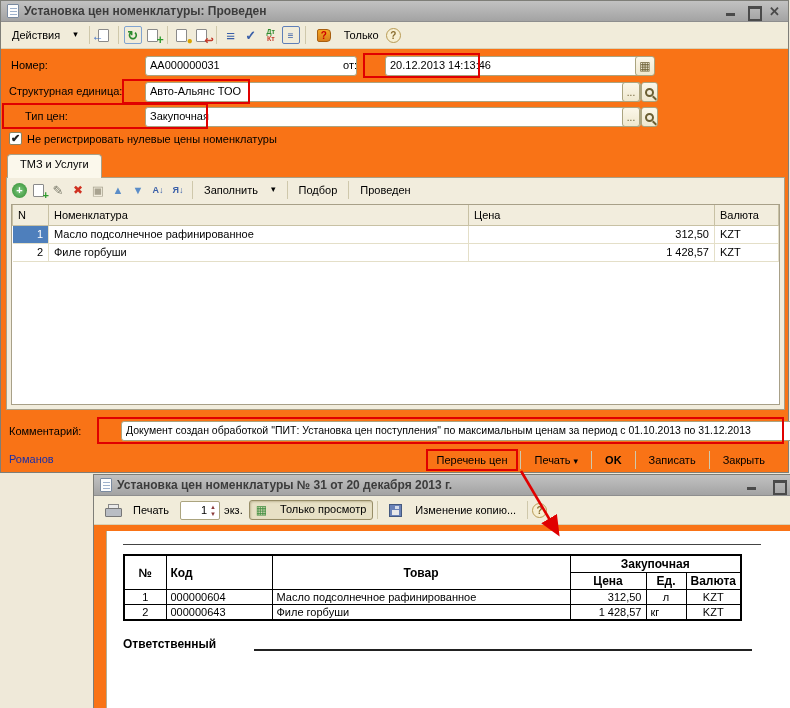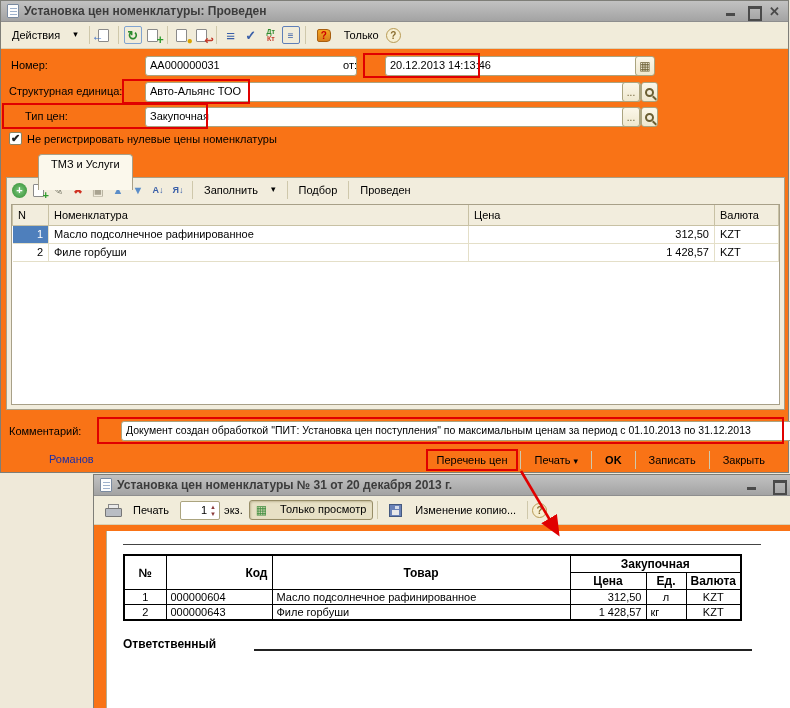--- a/index.html
+++ b/index.html
@@ -30,21 +30,21 @@
   .mini-doc { width:11px; height:13px; background:#FFF; border:1px solid #8A8A8A; border-radius:1px; position:relative; }
   .ov { position:absolute; font-weight:bold; line-height:1; }
   .lbl { white-space:nowrap; }
   .input { position:absolute; height:20px; background:#FFF; border:1px solid #ABA47F; border-radius:3px;
            padding:2px 4px; font-size:11px; white-space:nowrap; overflow:hidden;margin-left:20px; }
   .fbtn { position:absolute; height:20px; background:linear-gradient(#FBF7E9,#EFE8CF); border:1px solid #ABA47F;
           border-radius:3px; font-size:10px; color:#6B5F33; display:flex; align-items:center; justify-content:center; }
   .redbox { position:absolute; border:2px solid #E00000; pointer-events:none; z-index:50; }
   .tab { position:absolute; height:22px; padding:3px 12px 0; border:1px solid #A8A088; border-bottom:none;
          border-radius:4px 4px 0 0; font-size:11px; cursor:default; }
-  .tab.active { background:#FBF8EC; z-index:5; height:36px; font-weight:normal;margin-left:31px; }
+  .tab.active { background:#FBF8EC; z-index:5; height:24px; font-weight:normal; }
   .tab.inactive { background:#E9E3CC; top:155px; }
   .lens { width:9px; height:9px; border:2px solid #6B5F33; border-radius:50%; position:relative; }
   .lens::after { content:""; position:absolute; width:5px; height:2px; background:#6B5F33;
                  transform:rotate(45deg); left:5px; top:7px; }
   .circle-help { width:15px; height:15px; border-radius:50%; background:#F7EFD2; border:1px solid #B89B55;
                  color:#8A6D2F; font-weight:bold; font-size:10px; display:inline-flex; align-items:center; justify-content:center; }
   .book { width:14px; height:13px; background:linear-gradient(#F5A623,#D87E1A); border-radius:2px 4px 4px 2px;
           border:1px solid #A85F10; position:relative; display:inline-flex; align-items:center; justify-content:center;
           color:#C00; font-weight:bold; font-size:10px; }
   table.grid1 { border-collapse:collapse; width:100%; table-layout:fixed; background:#FFF; font-size:11px; }
@@ -66,21 +66,21 @@
   .spin .ar { position:absolute; right:1px; width:10px; height:8px; font-size:6px; color:#8A3A3A;
               display:flex; align-items:center; justify-content:center; cursor:default; }
   .pressed { background:#E7E0C5; border:1px solid #978D67; border-radius:3px; box-shadow:inset 1px 1px 2px rgba(120,110,70,.35); }
   .paper { position:absolute; background:#FFF; border-left:1px solid #B5AE94; }
   table.prn { border-collapse:collapse; font-size:11px; background:#FFF; }
   table.prn th, table.prn td { border:1px solid #000; padding:1px 4px; }
   table.prn { border:2px solid #000; }
   table.prn th { font-weight:bold; text-align:center; font-size:12px; }
   .chk { position:absolute; width:13px; height:13px; background:#FFF; border:1px solid #8A8464; border-radius:2px;
          font-size:11px; line-height:11px; text-align:center; color:#222; font-weight:bold; }
-  .link { color:#1B2FA8;margin-left:40px; }
+  .link { color:#1B2FA8; }
   svg.arrow { position:absolute; z-index:60; pointer-events:none; }
 </style>
 </head>
 <body>
 
 <div class="win" style="left:0; top:0; width:789px; height:473px;">
   <div class="titlebar">
     <span class="docicon"></span>
     <span class="t">Установка цен номенклатуры: Проведен</span>
     <span class="wctrls">
@@ -283,21 +283,21 @@
           <col style="width:42px">
           <col style="width:106px">
           <col style="width:298px">
           <col style="width:76px">
           <col style="width:40px">
           <col style="width:52px">
         </colgroup>
       <tbody>
           <tr>
         <th rowspan="2">№</th>
-        <th rowspan="2" style="text-align:right;">Код</th>
+        <th rowspan="2" style="text-align:left;">Код</th>
         <th rowspan="2">Товар</th>
         <th colspan="3">Закупочная</th>
       </tr>
       <tr>
         <th>Цена</th>
         <th>Ед.</th>
         <th>Валюта</th>
       </tr>
       <tr>
         <td style="text-align:center;">1</td>

